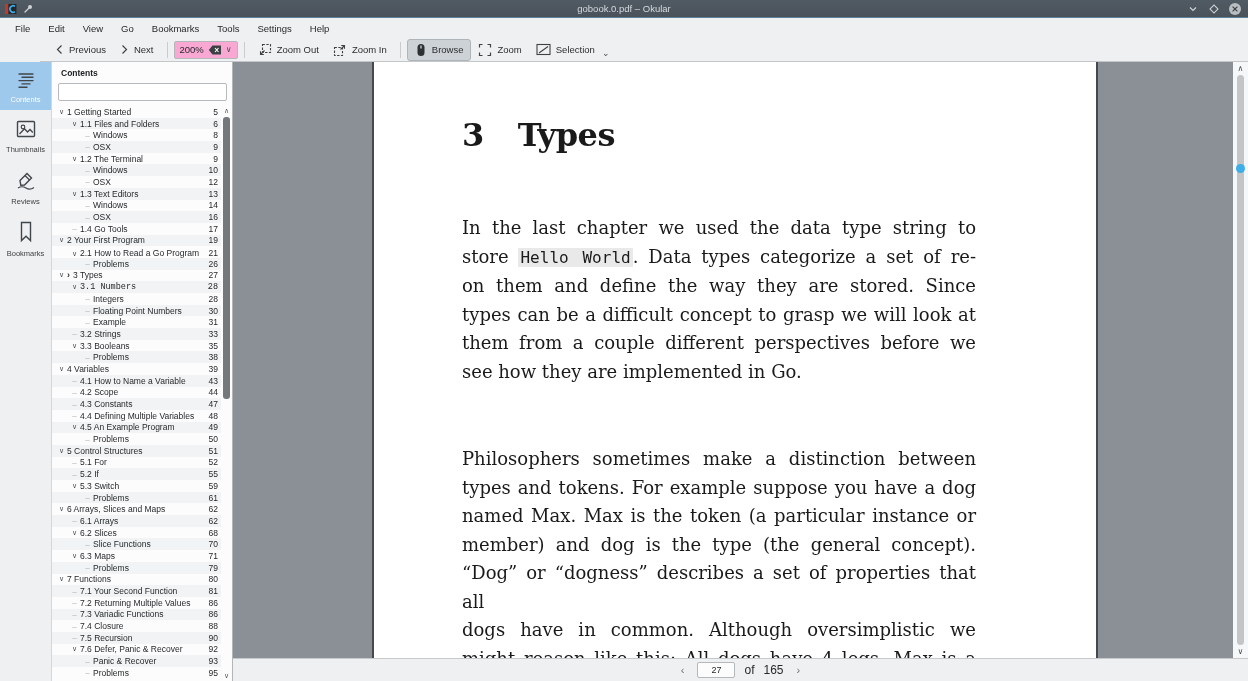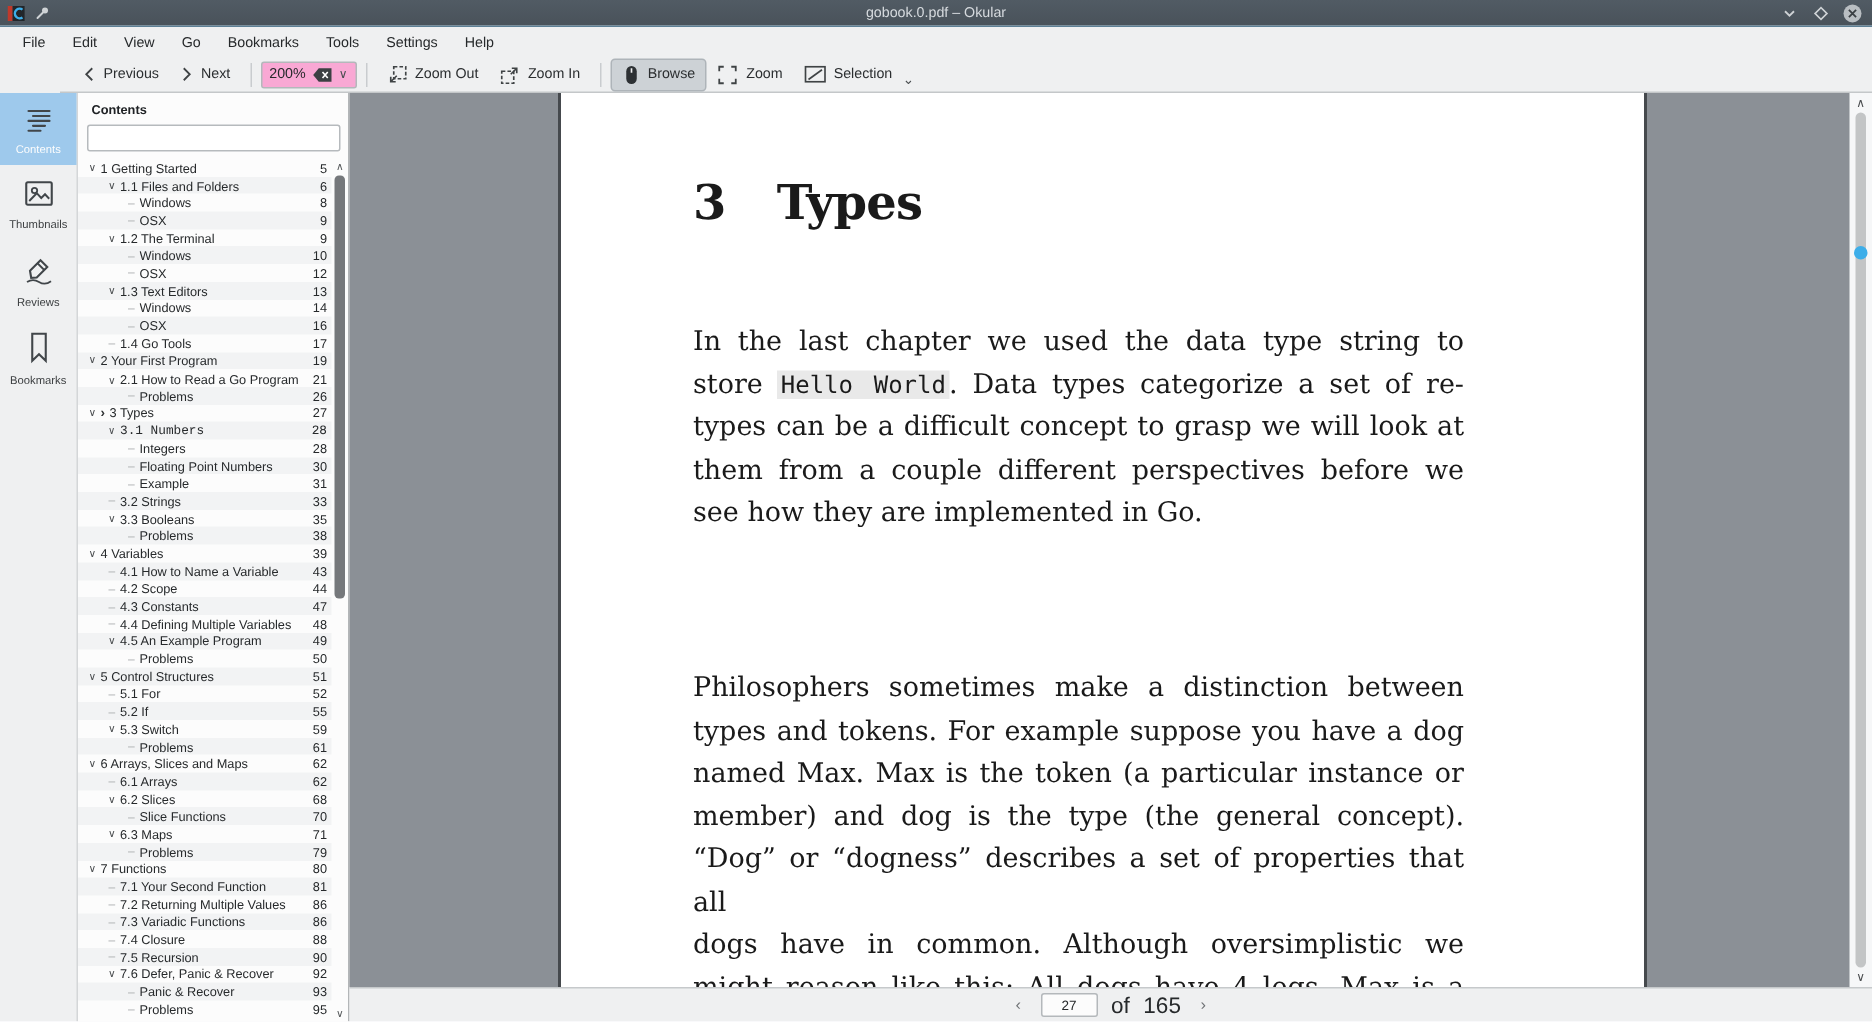--- a/index.html
+++ b/index.html
@@ -74,21 +74,21 @@
   .doc-scroll { position:absolute; top:0; right:0; bottom:0; width:15px; background:#f6f7f8; }
   .doc-scroll .arr { position:absolute; left:0; width:15px; text-align:center; font-size:8px; color:#4a4d4f; }
   .doc-track { position:absolute; left:4px; top:13px; bottom:13px; width:7px; border-radius:3.5px; background:#c3c5c6; }
   .doc-dot { position:absolute; left:3px; top:102px; width:9px; height:9px; border-radius:50%; }
 
   
   .bottombar { flex:1; background:#eff0f1; border-top:1px solid #c6c9cb; display:flex; align-items:center; justify-content:center; gap:9px; }
   .bb-chev { font-size:11px; color:#6f7275; line-height:1; padding:0 4px; }
   .pageinput { width:38px; height:16px; border:1px solid #b4b8bb; border-radius:2px; background:#fcfcfc;
                text-align:center; font-size:9px; color:#26292b; outline:none; }
-  .bb-txt { font-size:15px; color:#26292b; }
+  .bb-txt { font-size:12px; color:#26292b; }
 
   svg { display:block; }
 </style>
 </head>
 <body>
 
 <div class="app">
 
   <div class="titlebar" style="background: linear-gradient(rgb(81, 91, 100), rgb(73, 82, 90));">
     <div class="tb-icons">
@@ -528,20 +528,21 @@
       <div class="docview" style="background: rgb(139, 144, 150);">
         <div class="pdfpage">
           <div class="pagetext">
             <div class="docheading">
               <span>3</span>
               <span>Types</span>
             </div>
           <div class="para para0">
                 <div class="line">In the last chapter we used the data type string to</div>
                 <div class="line">store <span class="code" style="background: rgb(233, 233, 233);">Hello World</span>. Data types categorize a set of re-</div>
+                <div class="line">on them and define the way they are stored. Since</div>
                 <div class="line">types can be a difficult concept to grasp we will look at</div>
                 <div class="line">them from a couple different perspectives before we</div>
                 <div class="line last">see how they are implemented in Go.</div>
               </div>
               <div class="para para1">
                 <div class="line">Philosophers sometimes make a distinction between</div>
                 <div class="line">types and tokens. For example suppose you have a dog</div>
                 <div class="line">named Max. Max is the token (a particular instance or</div>
                 <div class="line">member) and dog is the type (the general concept).</div>
                 <div class="line">“Dog” or “dogness” describes a set of properties that all</div>

